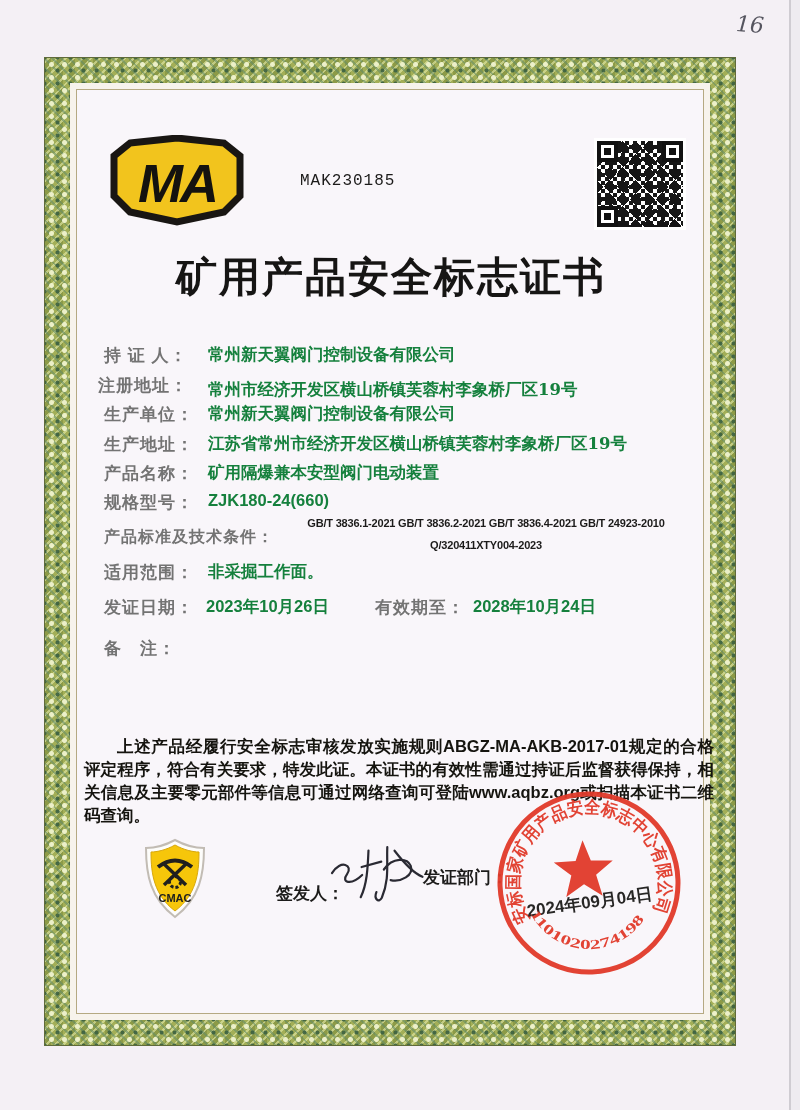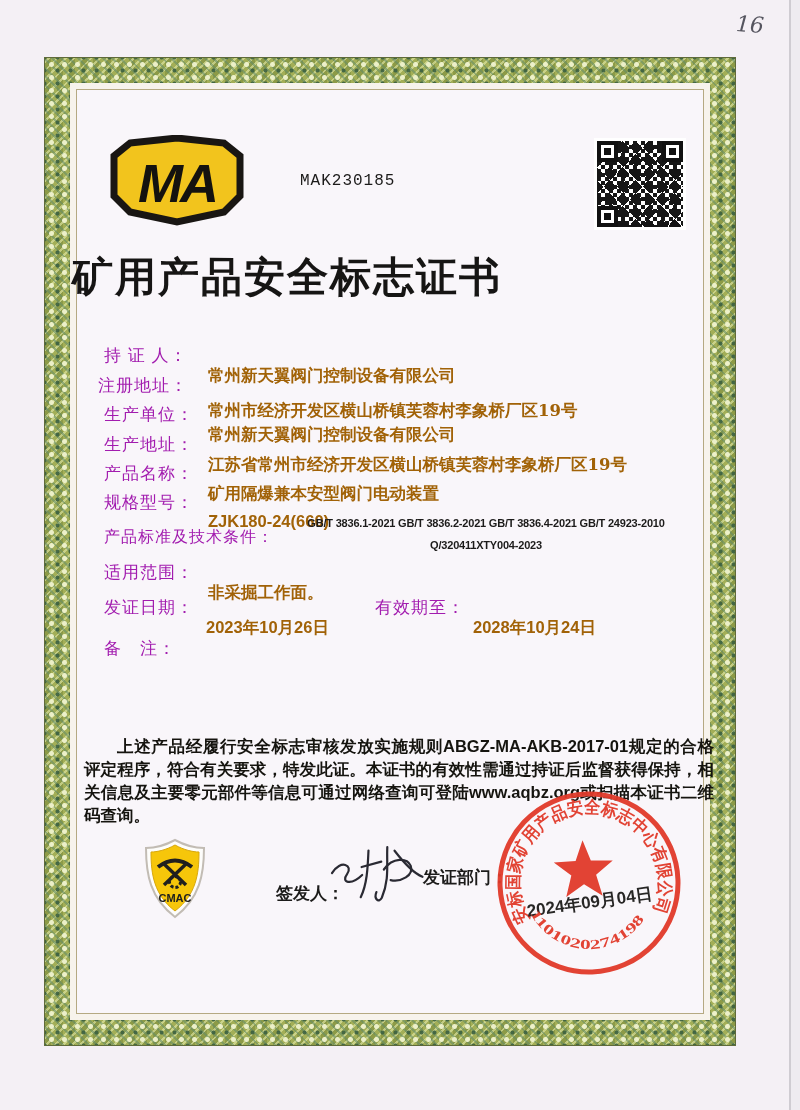--- a/index.html
+++ b/index.html
@@ -40,25 +40,25 @@
   .qr{left:594px;top:138px;width:92px;height:92px;background:#fff;box-sizing:border-box;}
   .qr-noise{position:absolute;left:3px;top:3px;right:3px;bottom:3px;background-color:#fff;
     background-image:
       repeating-conic-gradient(#161616 0 25%, transparent 0 50%),
       repeating-conic-gradient(from 45deg, #161616 0 25%, transparent 0 50%);
     background-size:8px 8px,13px 13px;}
   .finder{position:absolute;width:21px;height:21px;border:4px solid #111;background:#fff;box-sizing:border-box;}
   .finder span{position:absolute;left:3px;top:3px;width:7px;height:7px;background:#111;}
   .f-tl{left:3px;top:3px;} .f-tr{right:3px;top:3px;} .f-bl{left:3px;bottom:3px;}
   
-  .title{left:72px;top:250px;width:638px;text-align:left;font-size:41px;font-weight:900;
+  .title{left:72px;top:250px;width:638px;text-align:center;font-size:41px;font-weight:900;
     letter-spacing:2px;color:#161514;}
   
-  .flabel{font-size:17px;font-weight:normal;letter-spacing:1px;color:#a21caf;white-space:nowrap;}
-  .fval{font-size:16.5px;font-weight:bold;font-family:"DejaVu Serif", serif;color:#a16207;white-space:nowrap;margin-top:21px;}
+  .flabel{font-size:17px;font-weight:bold;letter-spacing:1px;color:#737373;white-space:nowrap;}
+  .fval{font-size:16.5px;font-weight:bold;font-family:"DejaVu Serif", serif;color:#15803d;white-space:nowrap;}
   .fstd{font-size:11px;font-weight:bold;letter-spacing:-.2px;line-height:22px;white-space:normal;
     font-family:"Liberation Sans", sans-serif;text-align:center;}
   .ldate{font-family:"Liberation Sans", sans-serif;font-weight:bold;font-size:16.5px;}
   
   .notice{left:84px;top:735px;width:630px;font-size:16.5px;font-weight:bold;line-height:23px;
     text-align:justify;text-indent:2em;color:#15140f;}
   
   .cmac{left:142px;top:838px;width:66px;height:82px;}
   .signer{left:276px;top:866px;font-size:17px;font-weight:bold;margin-top:16px;}
   .issuer{left:423px;top:866px;font-size:17px;font-weight:bold;}

